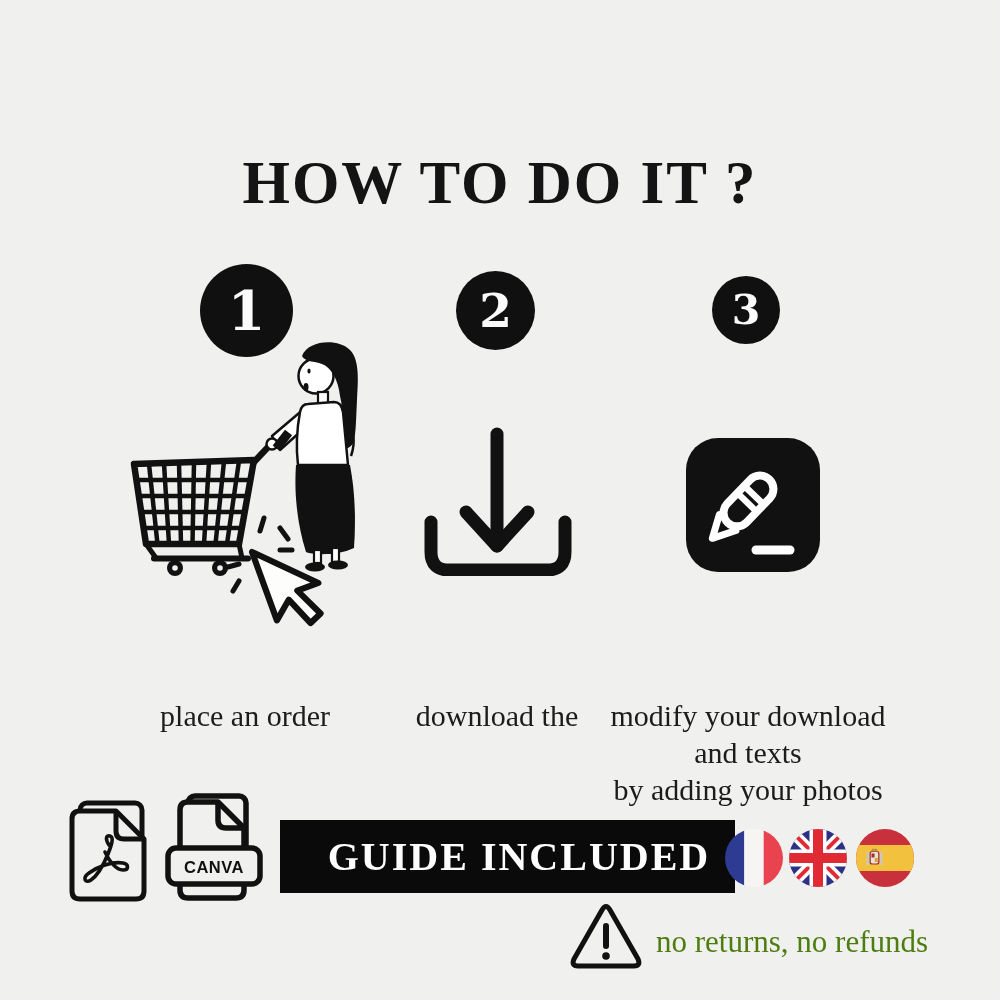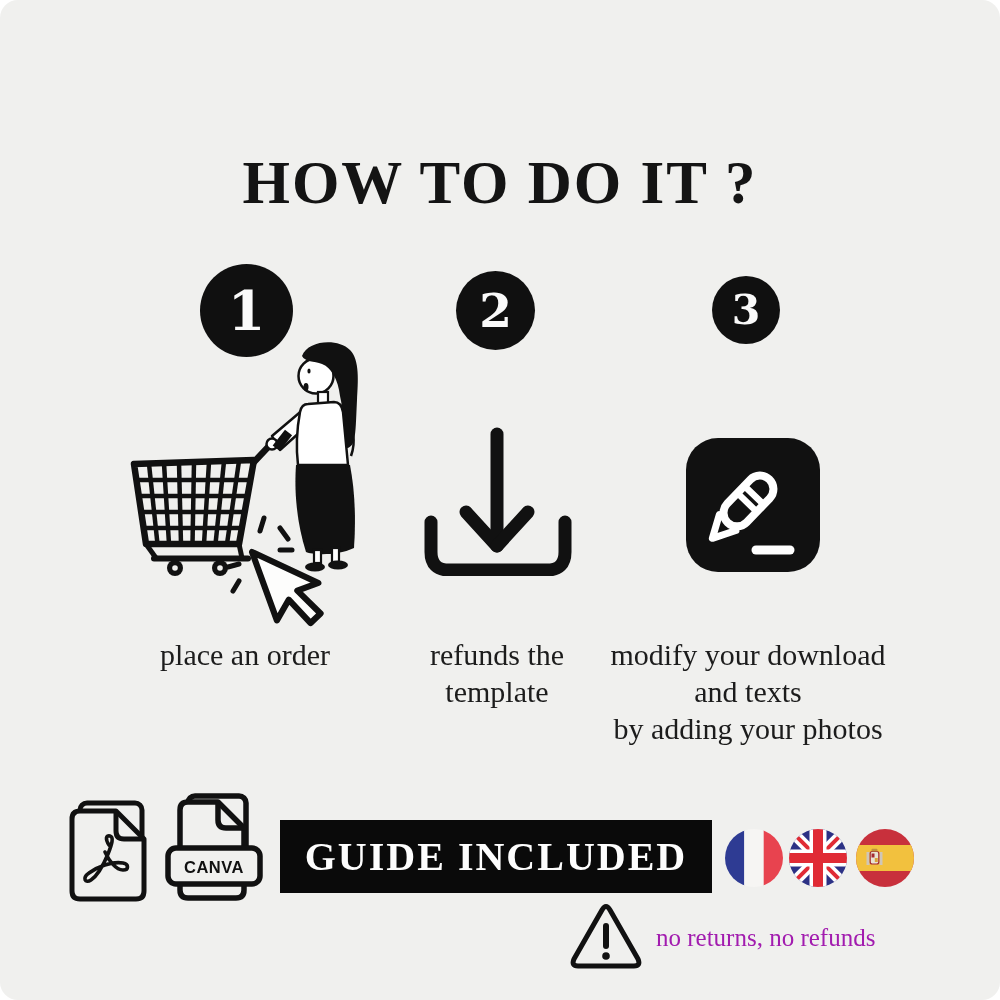--- a/index.html
+++ b/index.html
@@ -1,49 +1,49 @@
 <!DOCTYPE html>
 <html><head>
 <meta charset="utf-8">
 <style>
   html,body{margin:0;padding:0;}
   .stage{
     position:relative;width:1000px;height:1000px;
     background:#f0f0ee;overflow:hidden;
-    font-family:"Liberation Serif","DejaVu Serif",serif;color:#161616;border-radius:18px;
+    font-family:"Liberation Serif","DejaVu Serif",serif;color:#161616;
   }
   .abs{position:absolute;}
   .title{
     left:0;right:0;top:148px;text-align:center;
     font-size:61px;font-weight:700;letter-spacing:2px;color:#141414;
   }
   .badge{
     border-radius:50%;background:#101010;color:#fafafa;
     display:flex;align-items:center;justify-content:center;
     font-family:"DejaVu Serif",serif;font-weight:bold;
   }
   .badge1{left:200px;top:264px;width:93px;height:93px;font-size:54px;}
   .badge2{left:456px;top:271px;width:79px;height:79px;font-size:47px;}
   .badge3{left:712px;top:276px;width:68px;height:68px;font-size:41px;}
   .caption{
-    top:636px;text-align:center;font-size:30px;line-height:37px;color:#1c1c1c;
+    top:697px;text-align:center;font-size:30px;line-height:37px;color:#1c1c1c;
   }
   .cap1{left:95px;width:300px;}
   .cap2{left:372px;width:250px;}
   .cap3{left:597px;width:302px;}
   .caption span{display:block;}
   .banner{
     left:280px;top:820px;width:432px;height:73px;background:#0a0a0a;
-    display:flex;align-items:center;justify-content:center;
+    display:flex;align-items:center;justify-content:center;padding-left:23px;
   }
   .banner-text{
     color:#fdfdfd;font-size:40px;font-weight:700;letter-spacing:2px;
   }
   .notice{
-    left:656px;top:924px;font-size:25px;color:#a21caf;white-space:nowrap;
+    left:656px;top:924px;font-size:31px;color:#4d7c0f;white-space:nowrap;
   }
   svg{display:block;}
 </style>
 </head>
 <body>
 
 <div class="stage">
 
   <div class="abs title">HOW TO DO IT ?</div>
 
@@ -144,22 +144,21 @@
       <line x1="13" y1="50" x2="40" y2="50" stroke-width="6.5"></line>
       <path d="M15,78 L26.5,100 L38,78" stroke-width="7"></path>
     </g>
     <line x1="70" y1="112" x2="104" y2="112" stroke="#fff" stroke-width="9" stroke-linecap="round"></line>
   </svg>
 
   <div class="abs caption cap1">
     <span>place an order</span>
   </div>
   <div class="abs caption cap2">
-    <span>refunds the</span>
-    <span>template</span>
+    <span>download the</span>
   </div>
   <div class="abs caption cap3">
     <span>modify your download</span>
     <span>and texts</span>
     <span>by adding your photos</span>
   </div>
 
   <svg class="abs" style="left:60px;top:797px;" width="100" height="106" viewBox="0 0 100 106">
     <rect x="20" y="6" width="62" height="88" rx="7" fill="none" stroke="#111" stroke-width="5"></rect>
     <path d="M12,22 Q12,14 20,14 H56 L84,42 V94 Q84,102 76,102 H20 Q12,102 12,94 Z" fill="#f0f0ee" stroke="#111" stroke-width="5" stroke-linejoin="round"></path>

